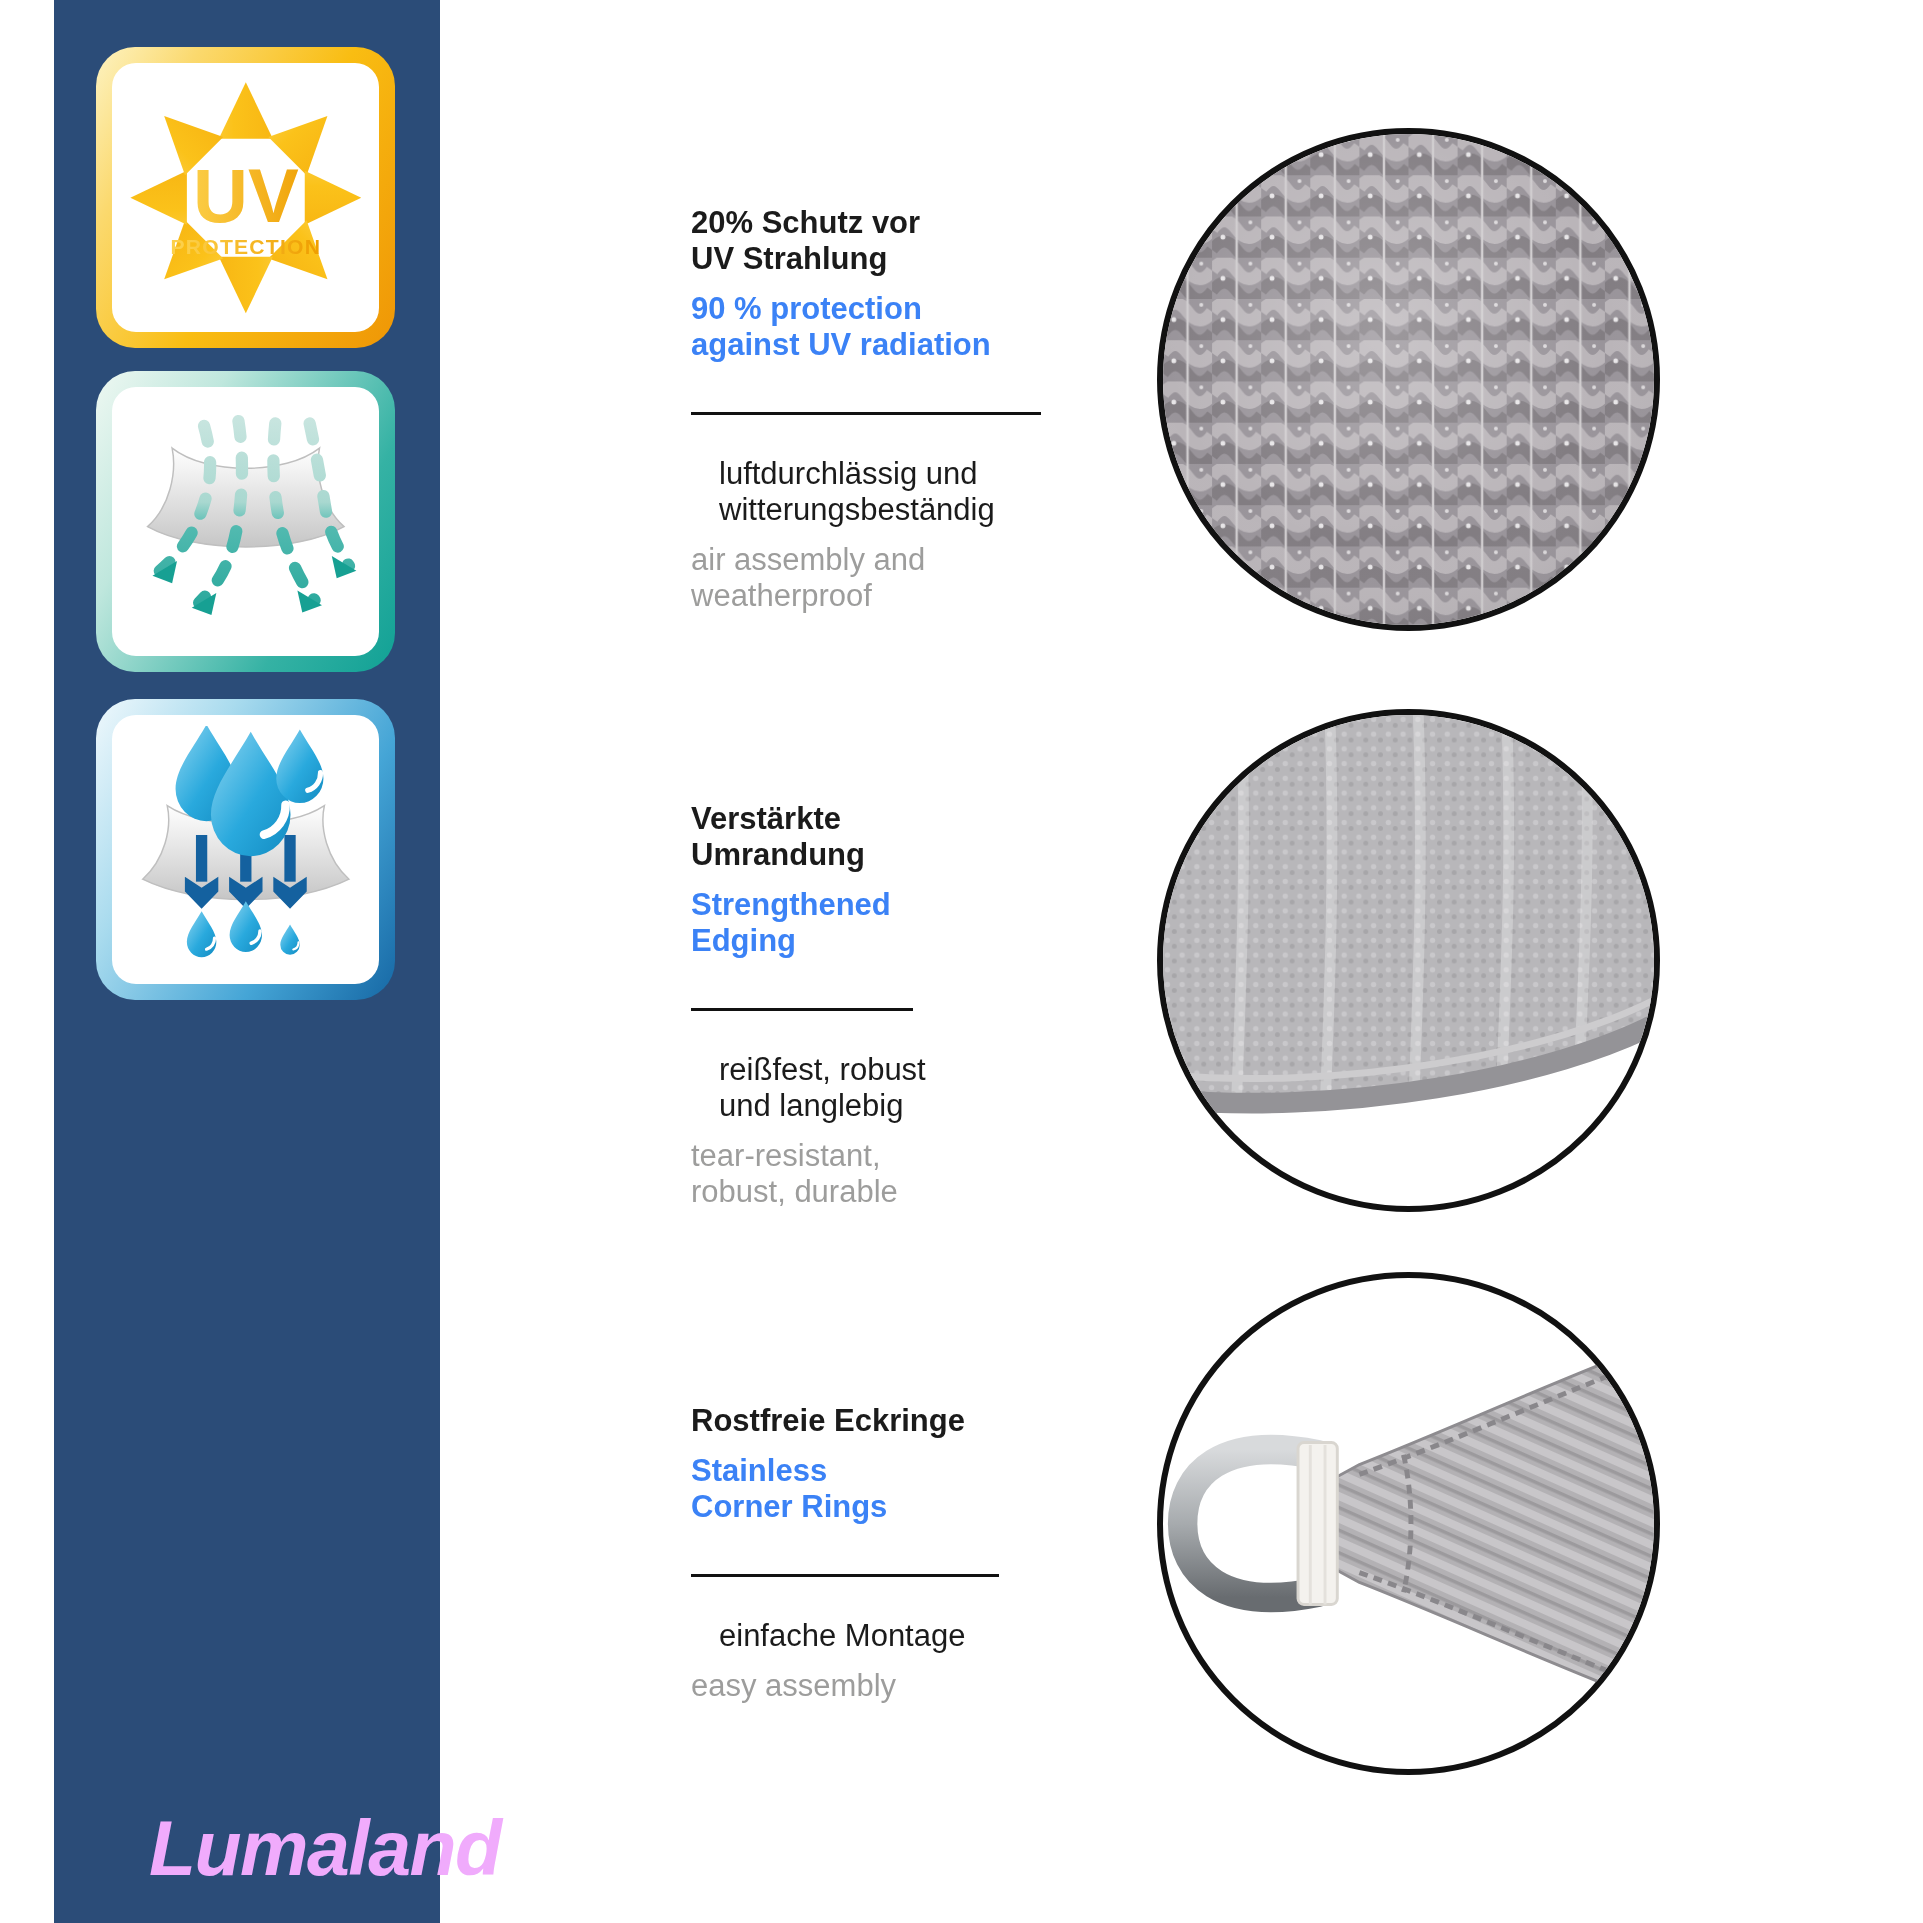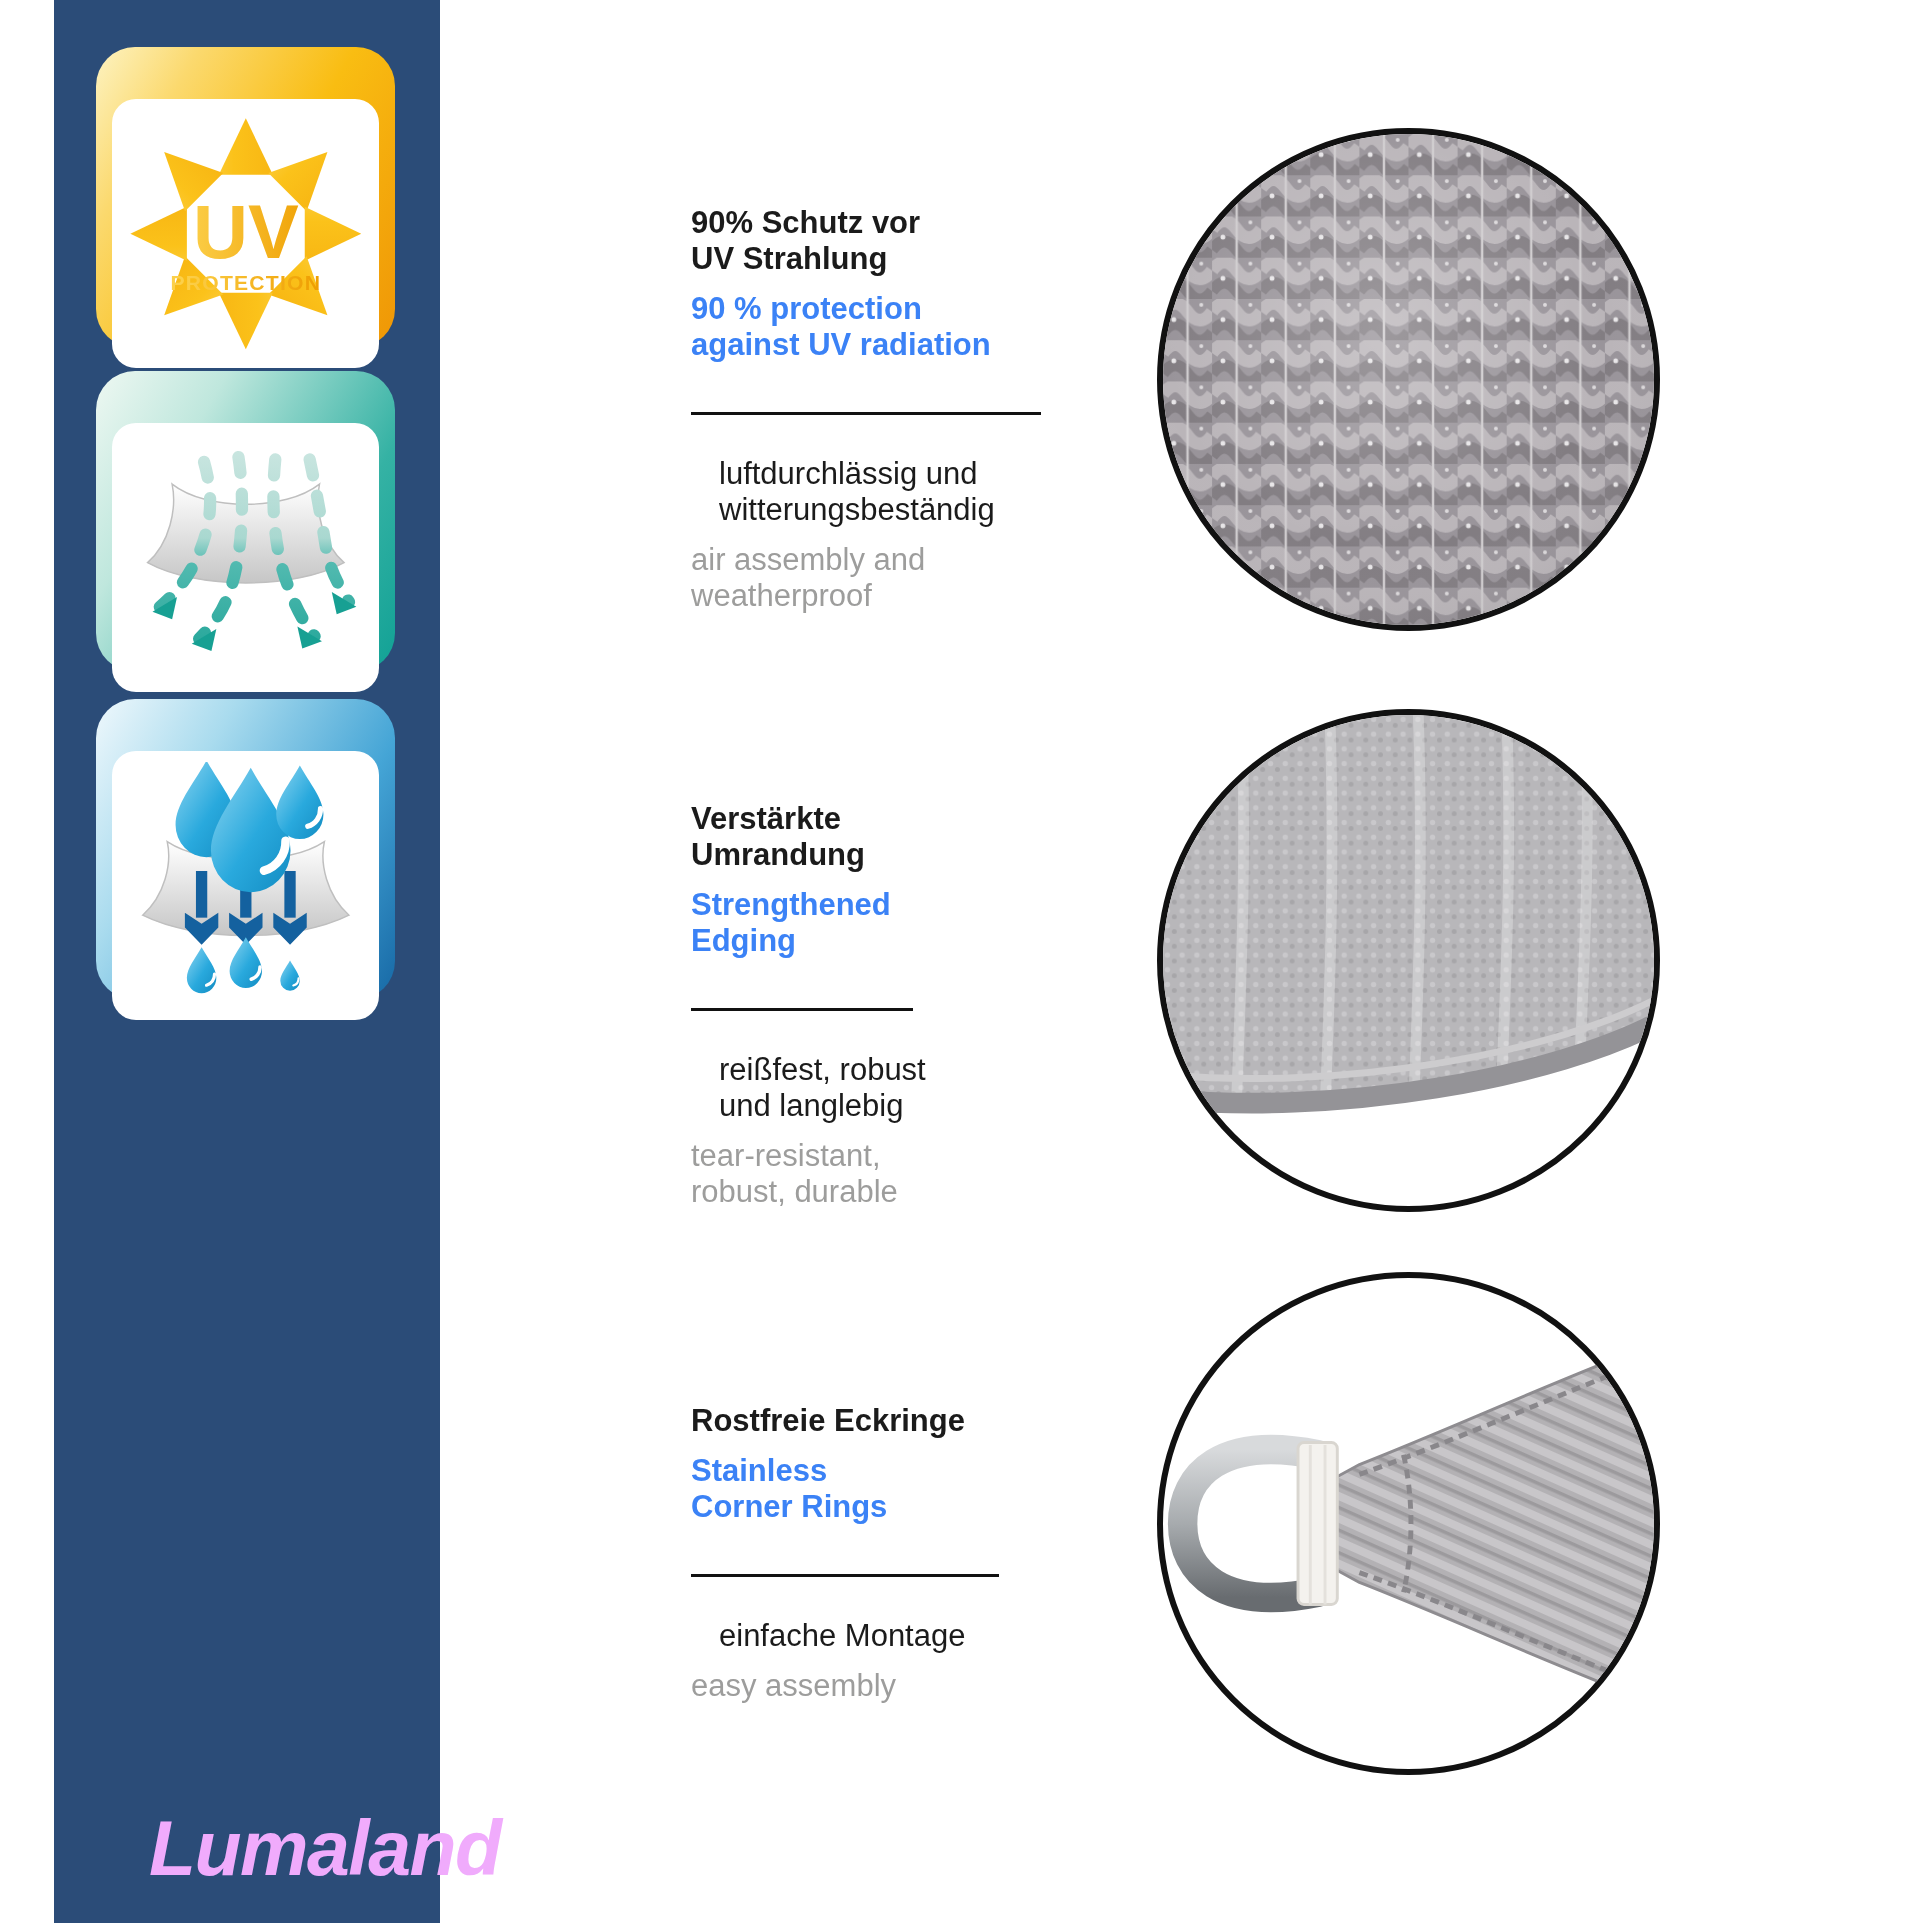--- a/index.html
+++ b/index.html
@@ -5,21 +5,21 @@
   html,body{margin:0;padding:0;background:#ffffff;}
   body{width:1924px;height:1924px;position:relative;overflow:hidden;
        font-family:"Liberation Sans", sans-serif;}
   .canvas{position:absolute;inset:0;}
 
   
   .sidebar{position:absolute;left:54px;top:0;width:386px;height:1924px;background:#2b4c78;}
   .badge{position:absolute;left:42px;width:299px;height:301px;border-radius:39px;
          box-sizing:border-box;padding:16px;}
   .badge-inner{width:100%;height:100%;background:#ffffff;border-radius:24px;
-               display:flex;align-items:center;justify-content:center;overflow:hidden;margin-top:36px;}
+               display:flex;align-items:center;justify-content:center;overflow:hidden;}
   .badge-inner svg{width:92%;height:92%;}
   .badge.gold{top:47px;background:linear-gradient(120deg,#fdf3c2 0%,#fbd96e 22%,#f9bd12 55%,#ef9606 100%);}
   .badge.teal{top:371px;background:linear-gradient(120deg,#eef8f2 0%,#bfe7dd 28%,#35b2a4 72%,#11a195 100%);}
   .badge.blue{top:699px;background:linear-gradient(120deg,#eff8fc 0%,#a9dbee 30%,#45a5d6 68%,#1668a5 100%);}
 
   .logo{position:absolute;left:95px;top:1810px;color:#f0abfc;
         font-style:italic;font-weight:700;font-size:77px;line-height:1;letter-spacing:-1.5px;}
 
   
   .feature{position:absolute;left:691px;width:451px;white-space:pre-line;}
@@ -144,21 +144,21 @@
             <use href="#drop" transform="translate(68,87) scale(0.33)"></use>
           </g>
         </svg>
       </div>
     </div>
 
     <div class="logo">Lumaland</div>
   </div>
 
   <div class="feature f1">
-    <div class="t-de">90% Schutz vor
+    <div class="t-de">20% Schutz vor
 UV Strahlung</div>
     <div class="t-en">90 % protection
 against UV radiation</div>
     <div class="divider"></div>
     <div class="d-de">luftdurchlässig und
 witterungsbeständig</div>
     <div class="d-en">air assembly and
 weatherproof</div>
   </div>
 

